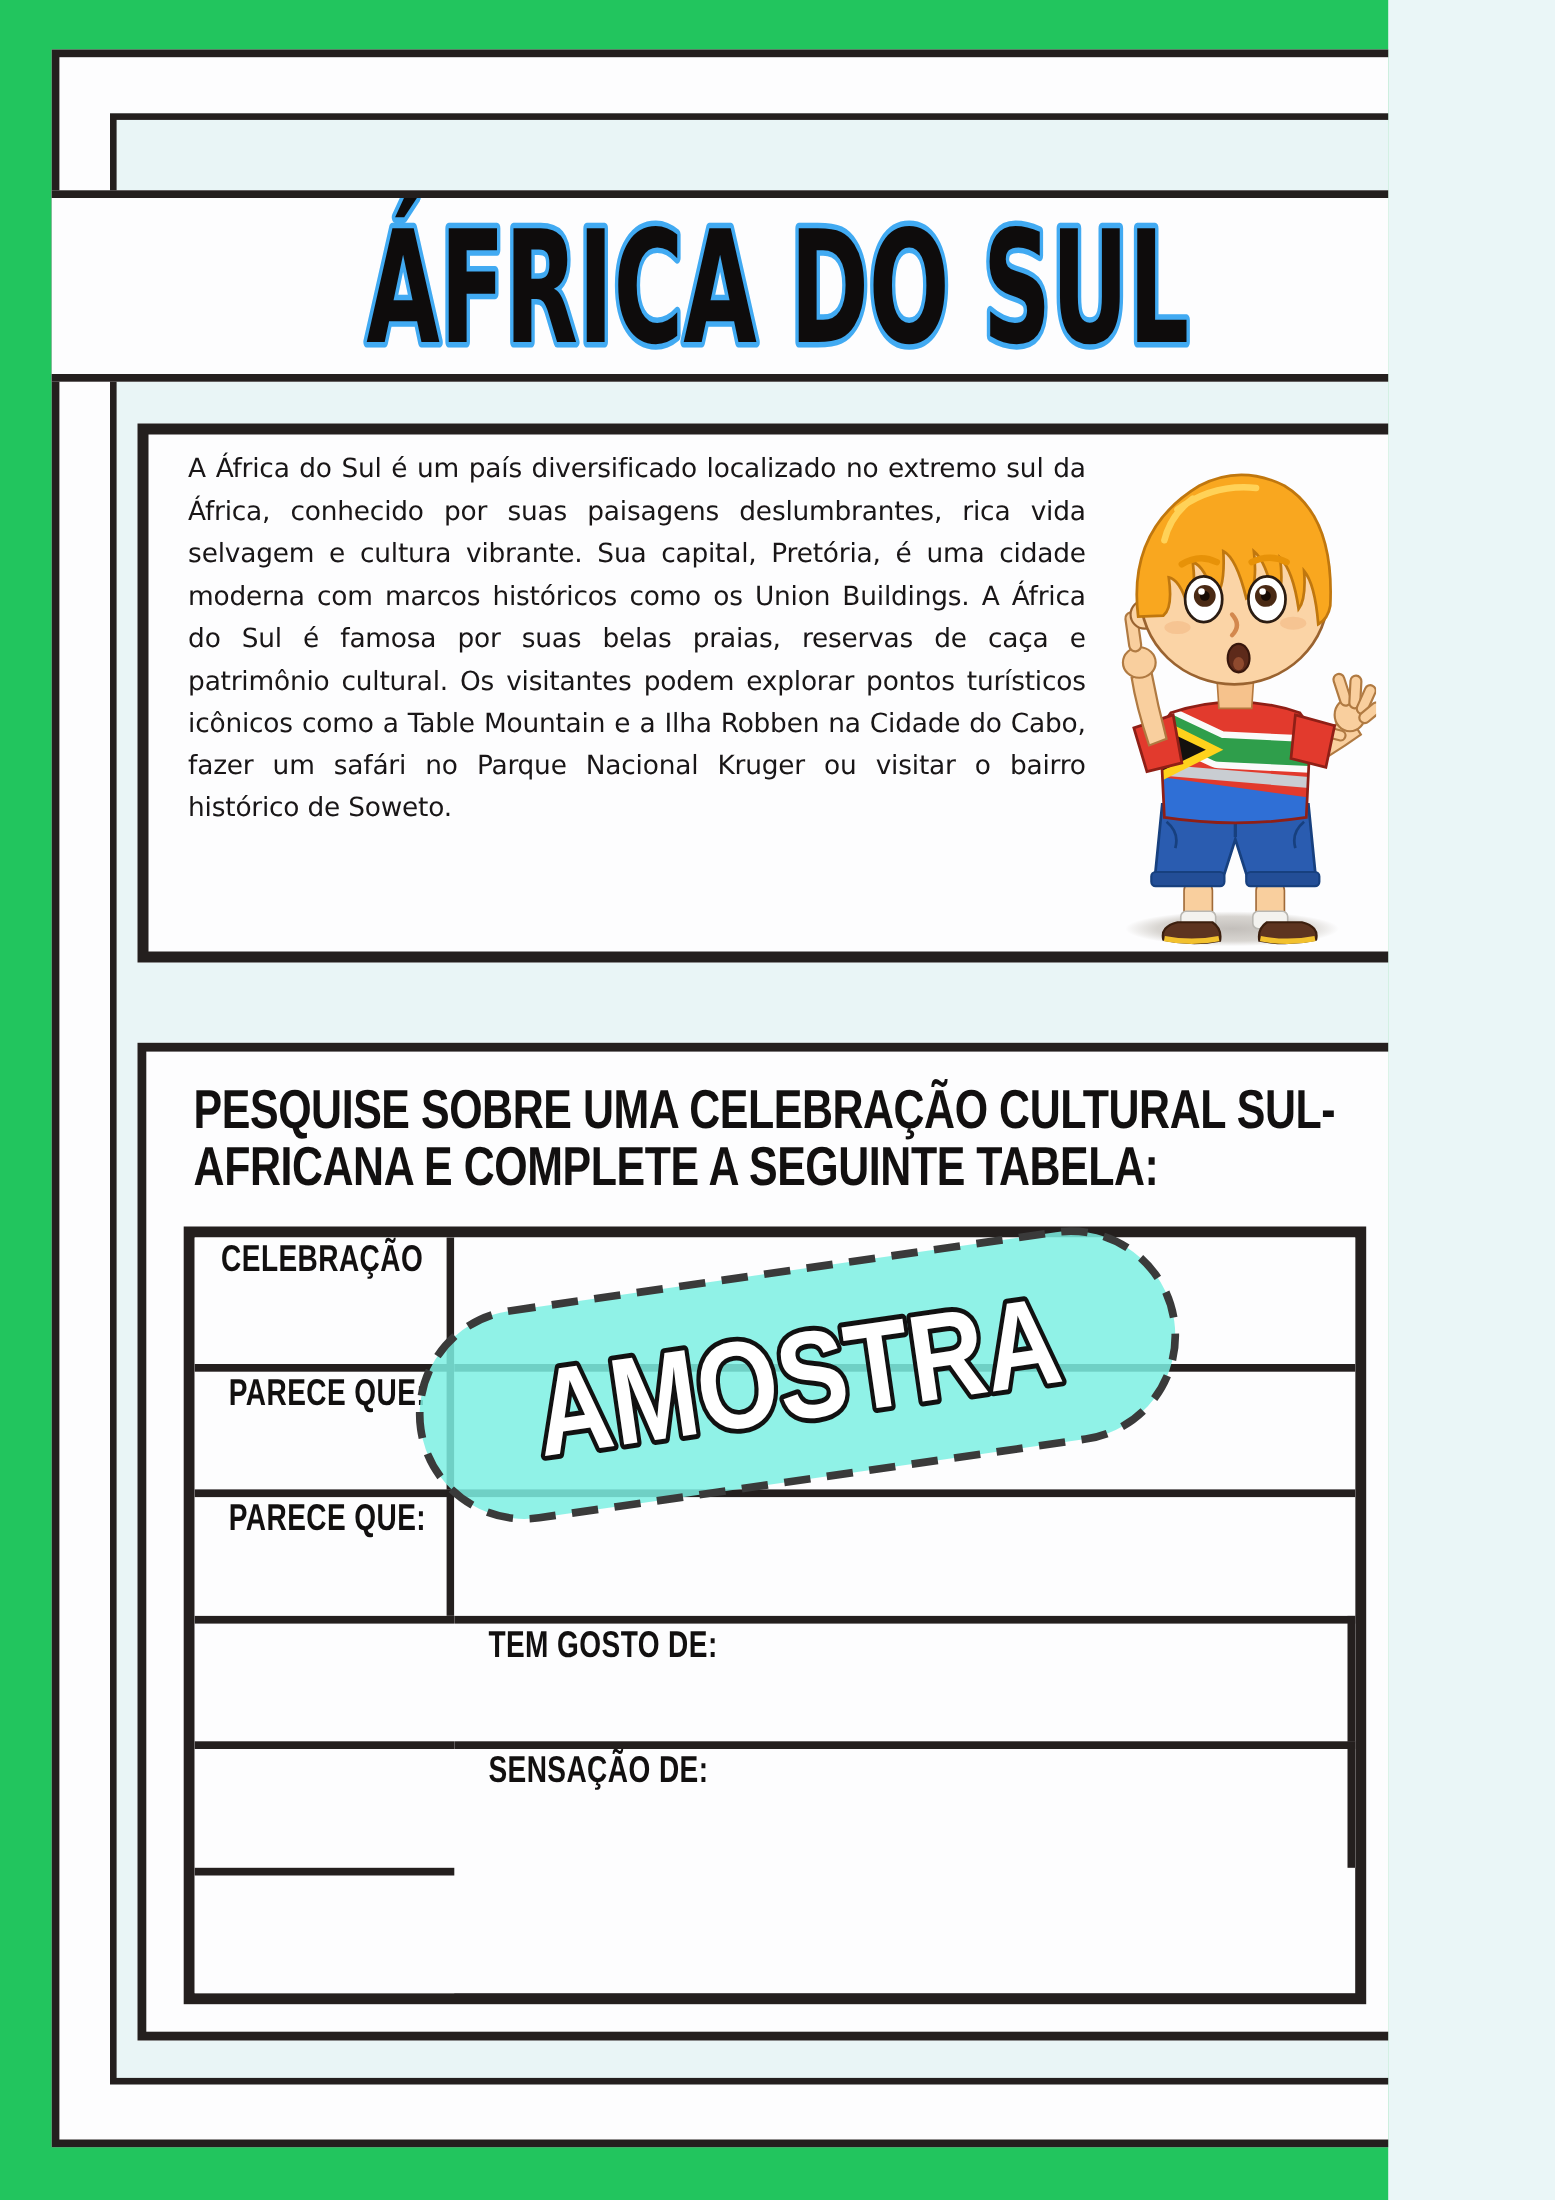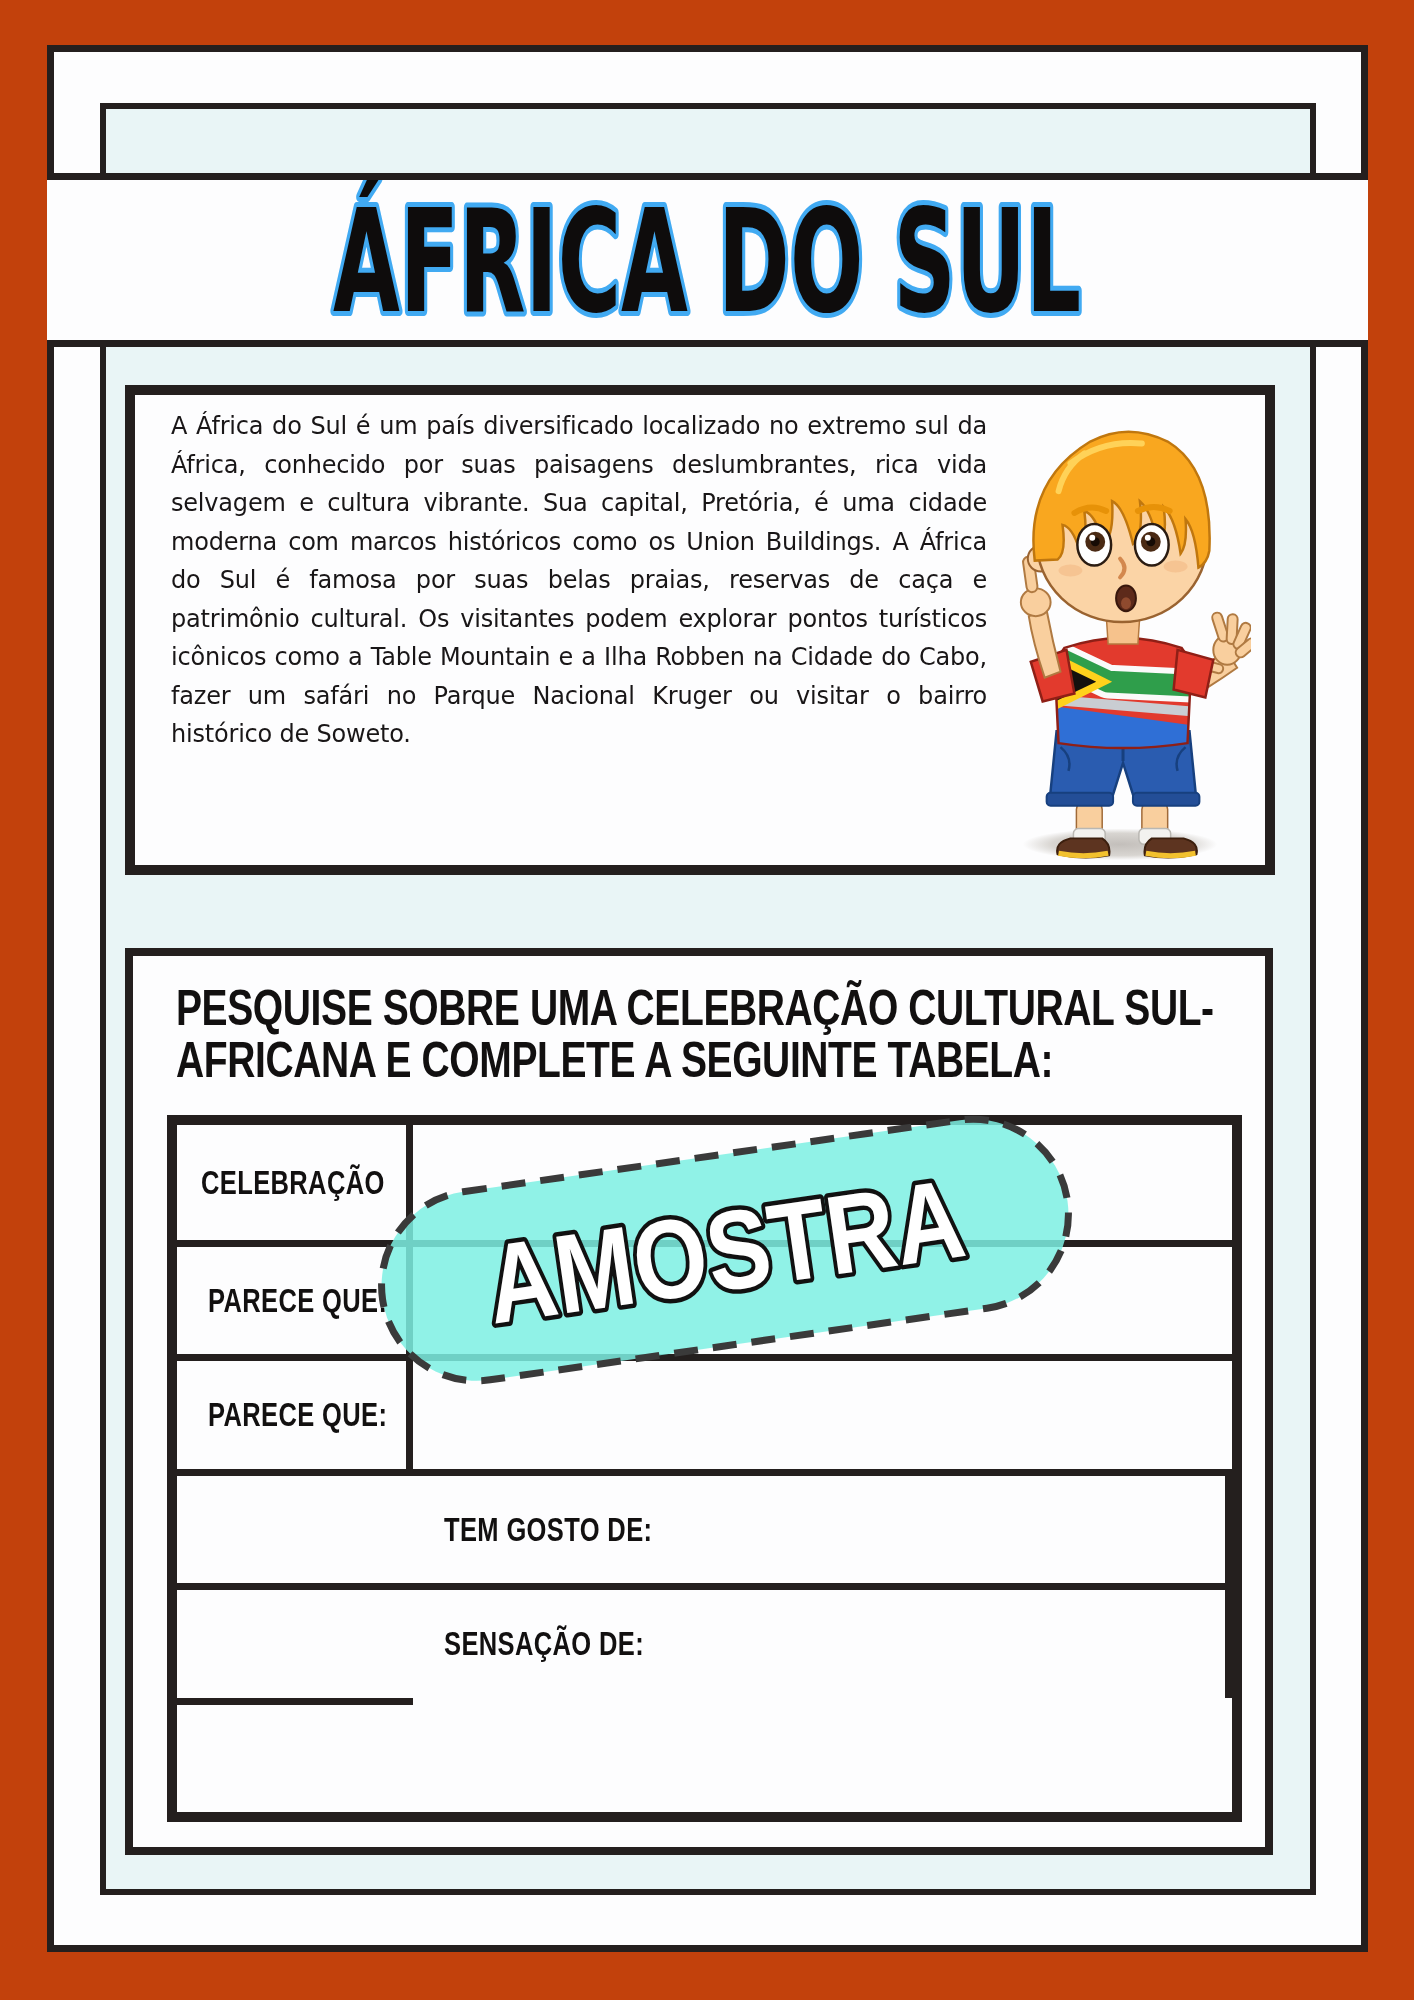--- a/index.html
+++ b/index.html
@@ -1,18 +1,18 @@
 <!DOCTYPE html>
 <html><head>
 <meta charset="utf-8">
 <style>
   html,body { margin:0; padding:0; background:#eaf6f7; }
   .page {
-    position:relative; width:1414px; height:2000px; overflow:hidden;
-    background:#c2410c; font-family:"DejaVu Sans", sans-serif;
+    position:relative; width:1262px; height:2000px; overflow:hidden;
+    background:#22c55e; font-family:"DejaVu Sans", sans-serif;
   }
   .outer-frame {
     position:absolute; left:47px; top:45px; width:1307px; height:1893px;
     border:7px solid #241f1e; background:#fdfdfe;
   }
   .second-frame {
     position:absolute; left:100px; top:103px; width:1204px; height:1780px;
     border:6px solid #241f1e; background:#e9f5f6;
   }
   .title-band {
@@ -39,21 +39,21 @@
     font-family:"Liberation Sans", sans-serif; font-weight:bold;
     font-size:50px; line-height:52px; color:#121010; white-space:nowrap;
     transform:scaleX(0.78); transform-origin:left top; letter-spacing:-0.5px;
   }
   .fill-table {
     position:absolute; left:167px; top:1115px; width:1055px; height:687px;
     border:10px solid #241f1e; background:#fdfdfe;
     display:grid; grid-template-columns:236px 1fr; grid-template-rows:repeat(6,1fr);
   }
   .cell-label {
-    border-right:7px solid #241f1e; display:flex; align-items:center;
+    border-right:7px solid #241f1e; display:flex; align-items:flex-start;
     padding-left:24px; background:#fdfdfe;
   }
   .cell-label span {
     font-family:"Liberation Sans", sans-serif; font-weight:bold; font-size:34px;
     color:#121010; white-space:nowrap; transform:scaleX(0.75);
     transform-origin:left center; letter-spacing:0.5px;
   }
   .cell-value { background:#fdfdfe; }
   .row-top { border-top:7px solid #241f1e;padding-left:31px; }
   .stamp {

